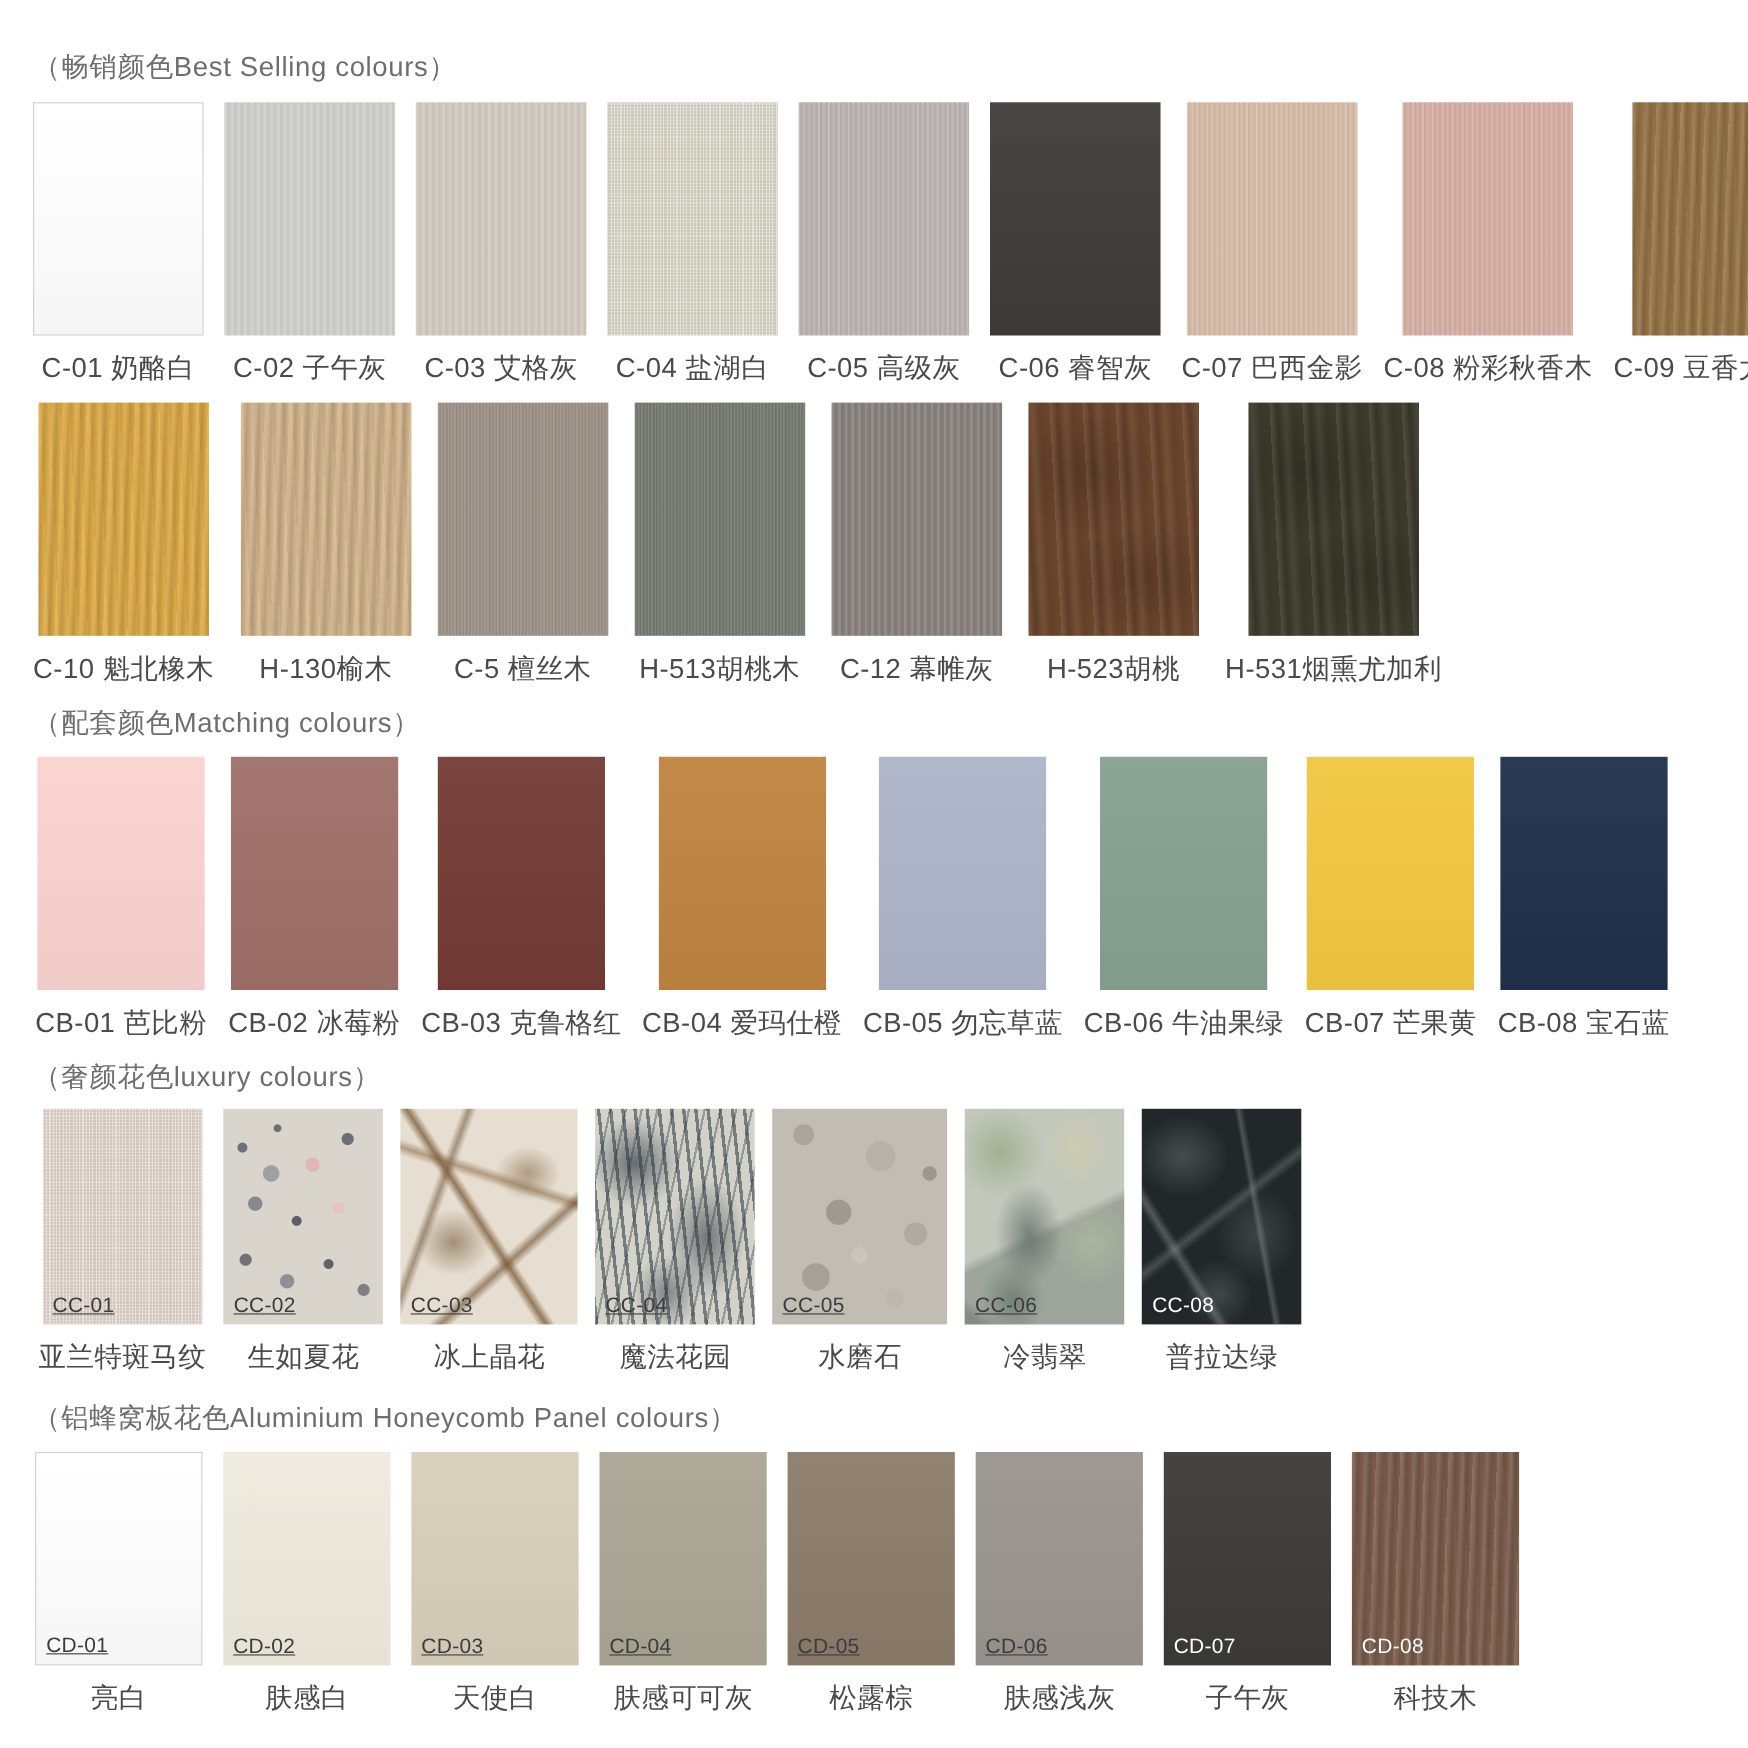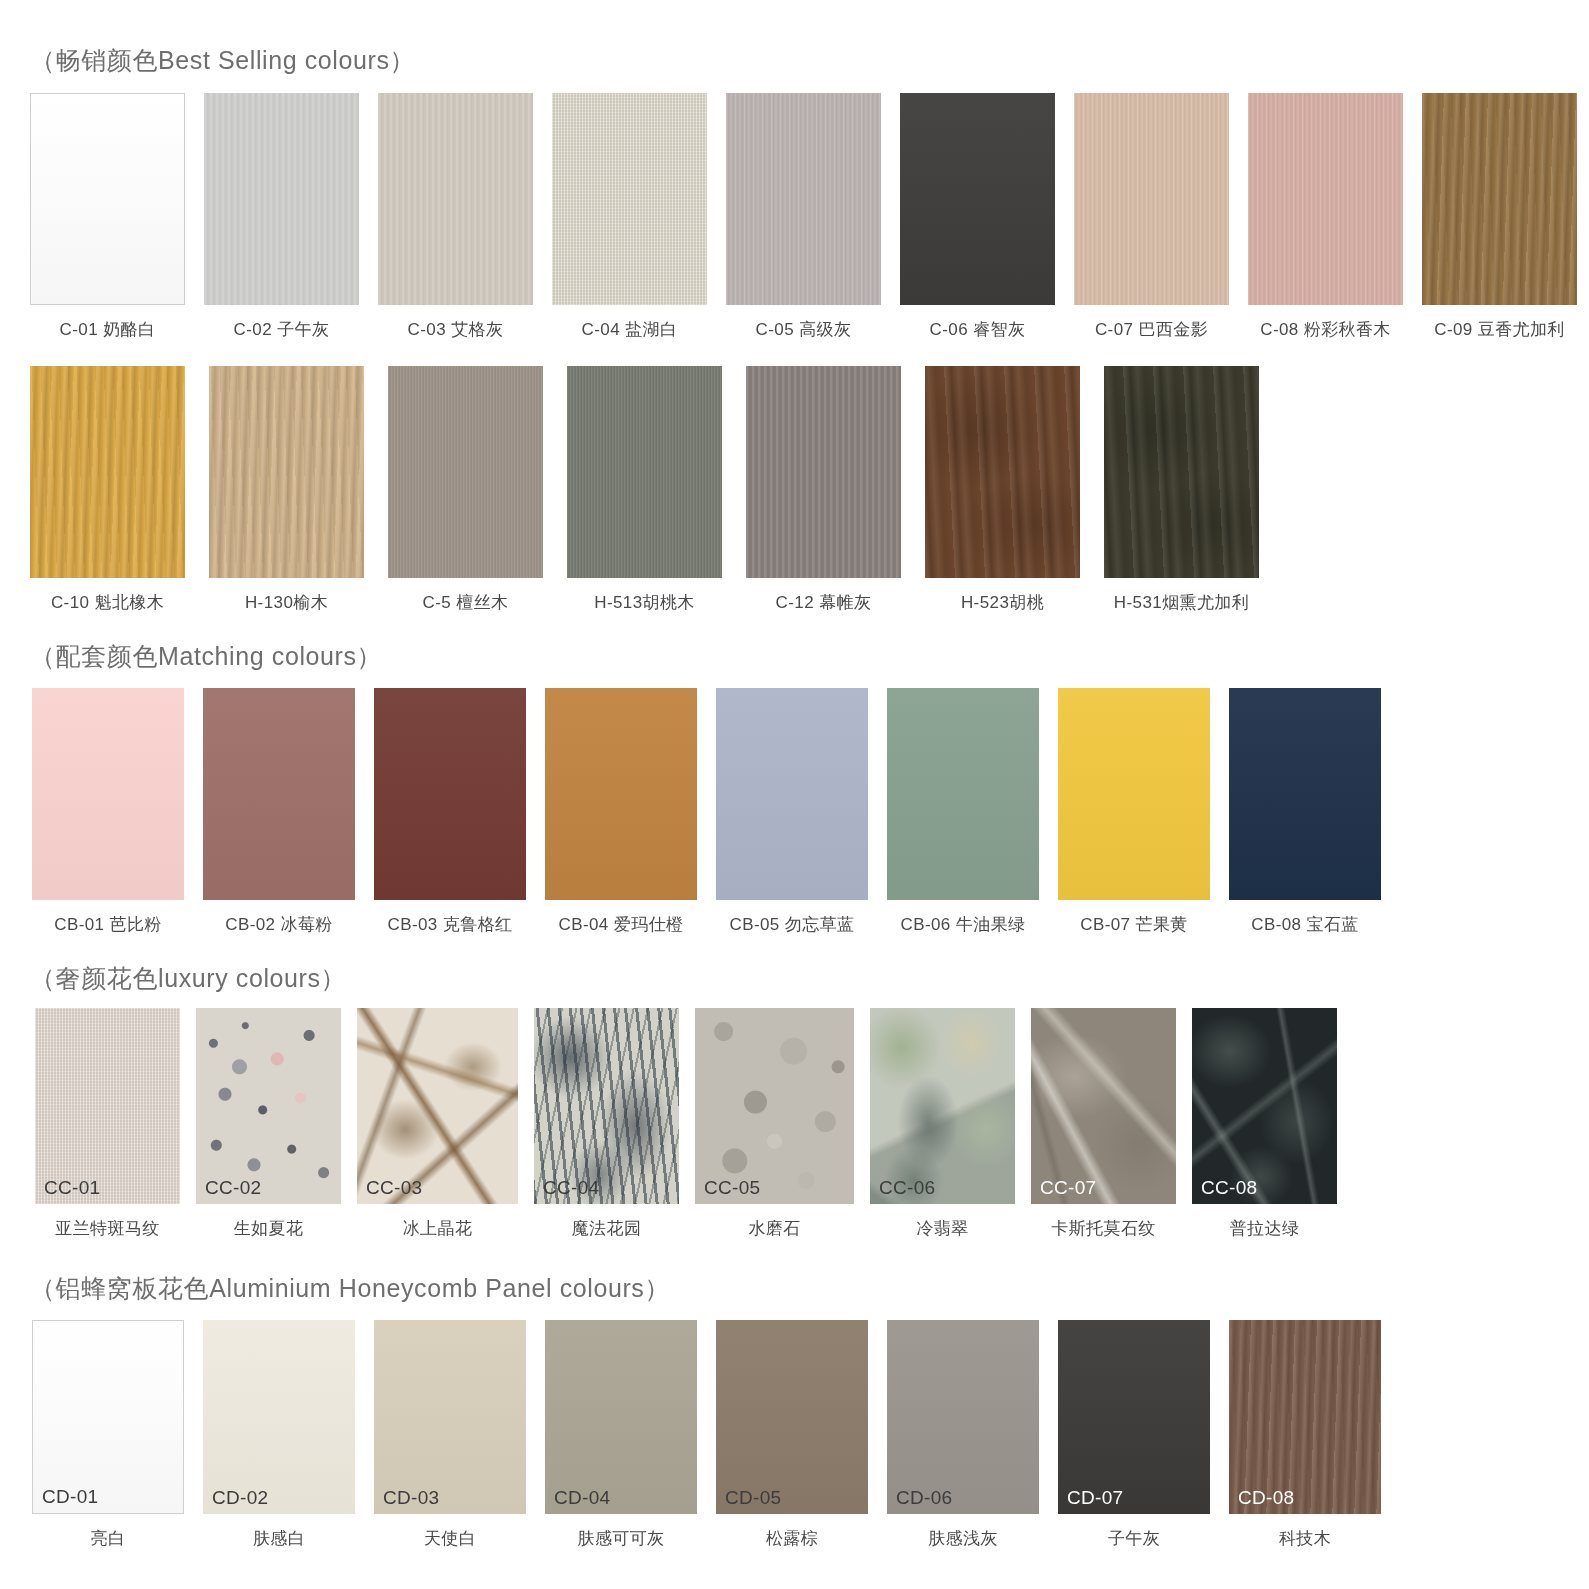--- a/index.html
+++ b/index.html
@@ -38,25 +38,25 @@
 
   .code-overlay {
     position: absolute;
     left: 9px;
     bottom: 7px;
     font-size: 19px;
     letter-spacing: 0.3px;
     line-height: 1;
     z-index: 4;
   }
-  .code-overlay.dark { color: #3c3c3c; }
+  .code-overlay.dark { color: #3c3c3c; text-decoration: underline; }
   .code-overlay.light { color: #ffffff; }
 
   .caption {
-    font-size: 17px;
+    font-size: 25px;
     color: #4a4a4a;
     margin-top: 13px;
     white-space: nowrap;
     letter-spacing: 0.4px;
     text-align: right;
   }
 
   
   .tex-vgrain {
     background-image:
@@ -356,26 +356,20 @@
       <div class="caption">水磨石</div>
     </div>
 
     <div class="cell">
       <div class="swatch tex-jade" style="width:145px;height:196px;background-color:#c3c8bd;">
         <span class="code-overlay dark">CC-06</span>
       </div>
       <div class="caption">冷翡翠</div>
     </div>
 
-    <div class="cell">
-      <div class="swatch tex-marble" style="width:145px;height:196px;background-color:#8e867a;">
-        <span class="code-overlay light">CC-07</span>
-      </div>
-      <div class="caption">卡斯托莫石纹</div>
-    </div>
 
     <div class="cell">
       <div class="swatch tex-darkmarble" style="width:145px;height:196px;background-color:#22282a;">
         <span class="code-overlay light">CC-08</span>
       </div>
       <div class="caption">普拉达绿</div>
     </div>
   </div>
 
   <div style="position:absolute; left:30px; top:1272px;" class="section-title">（铝蜂窝板花色Aluminium Honeycomb Panel colours）</div>

